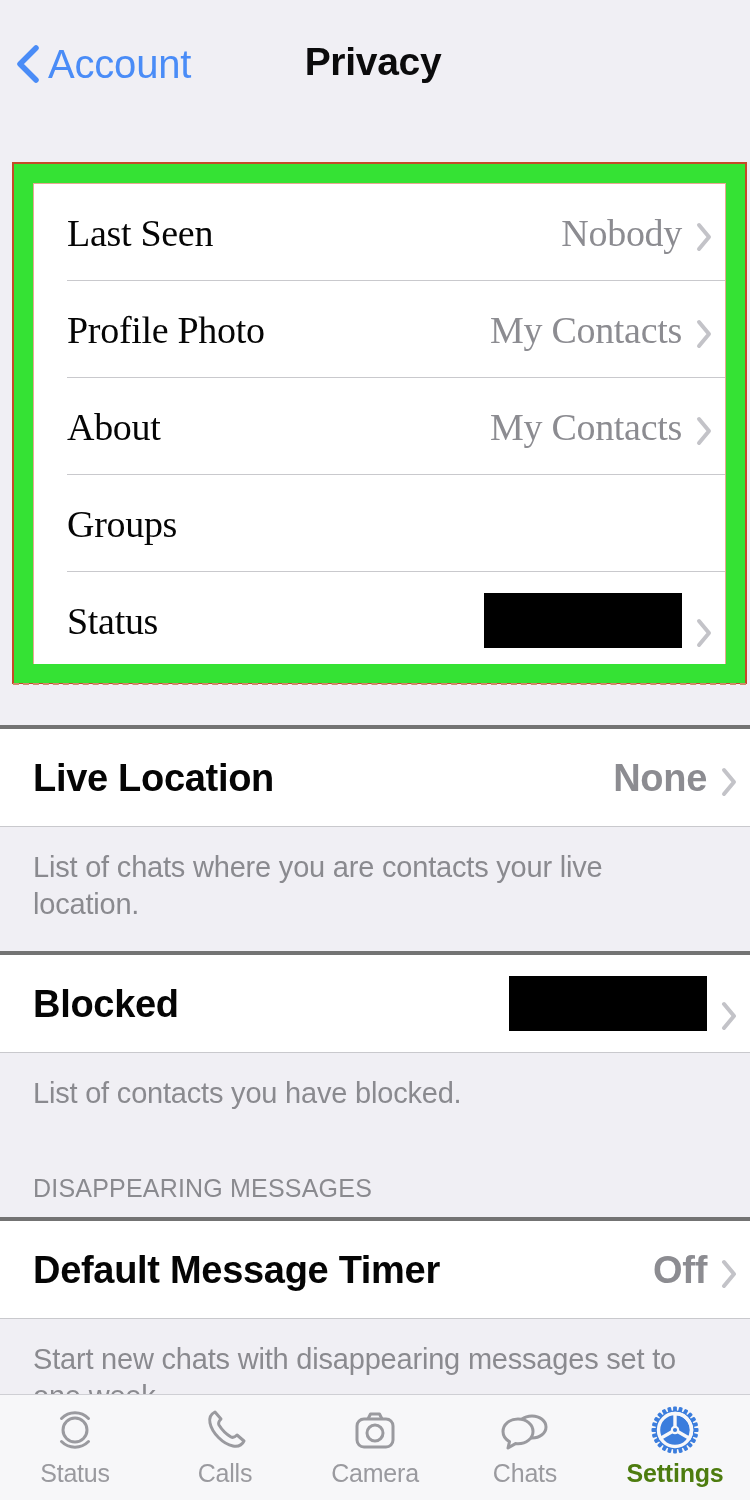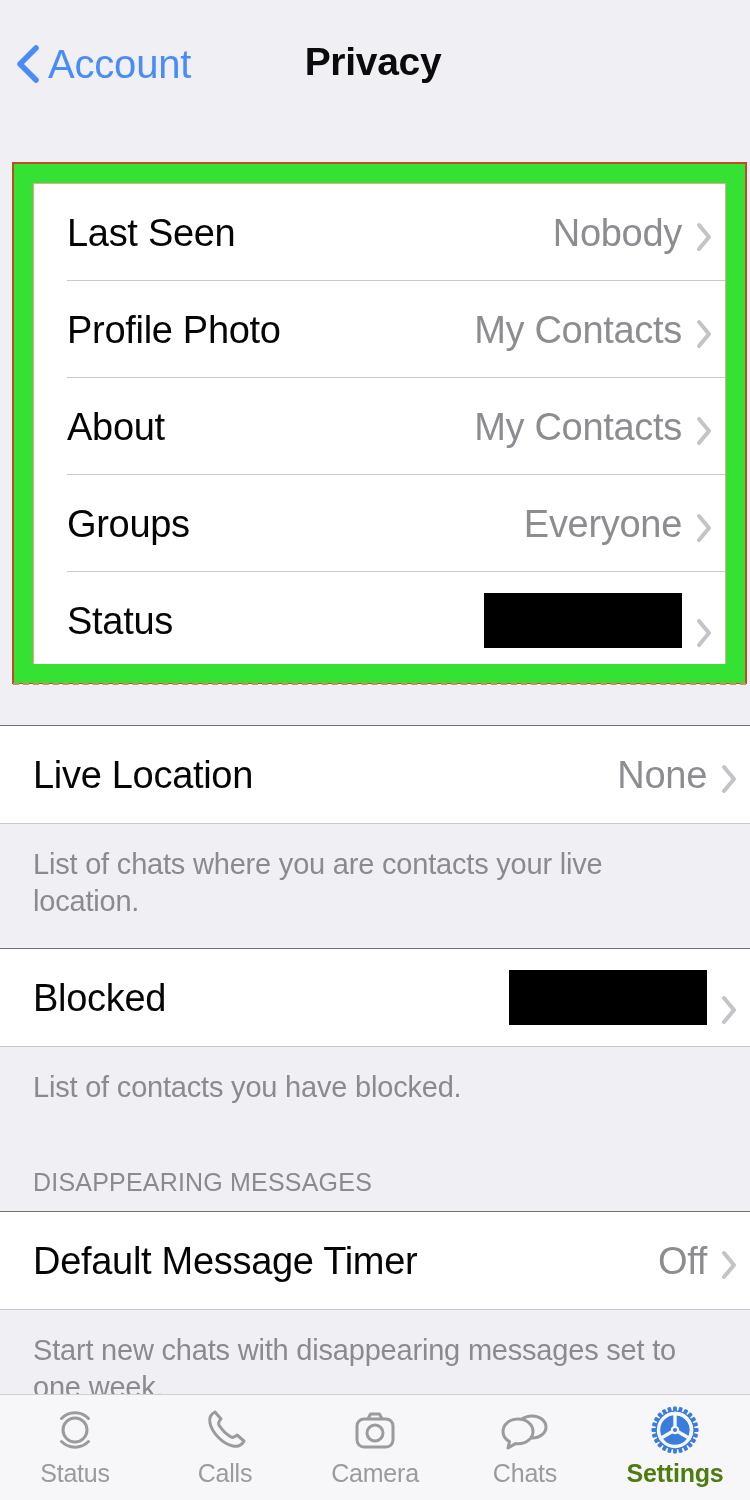--- a/index.html
+++ b/index.html
@@ -75,20 +75,21 @@
     outline-offset: -1px;
     background: #ffffff;
     overflow: hidden;
   }
 
   #highlight-inner {
     position: absolute;
     inset: 0;
     background: #ffffff;
     border: 1px solid #e6a893;
+    font-family: Liberation Serif, serif;
   }
 
   
   .list-row {
     position: relative;
     height: 97px;
     background: #ffffff;
     display: flex;
     align-items: center;
     padding-left: 33px;
@@ -141,22 +142,23 @@
     height: 1px;
     background: #c9c9cd;
   }
 
   
   #highlight-inner .list-row { height: 97px; }
   #highlight-inner .list-row:last-child .row-sep { display: none; }
 
   .section-block {
     background: #d946ef;
-    border-top: 1px solid #737373;
+    border-top: 4px solid #737373;
     border-bottom: 1px solid #c9c9cd;
+    font-weight: bold;
   }
 
   .footer-note {
     background: #f0eff4;
     color: #8a8a8f;
     font-size: 29px;
     line-height: 37px;
     letter-spacing: -0.2px;
     padding: 22px 40px 28px 33px;
   }
@@ -281,26 +283,20 @@
         <span class="row-value">My Contacts</span>
         <svg class="chev" viewBox="0 0 17 30">
           <path d="M3 3 L13 15 L3 27" fill="none" stroke="#c3c3c8" stroke-width="4" stroke-linecap="round" stroke-linejoin="round"></path>
         </svg>
       </span>
       <div class="row-sep"></div>
     </div>
 
     <div class="list-row">
       <span class="row-label">Groups</span>
-      <span class="row-right">
-        <span class="row-value">Everyone</span>
-        <svg class="chev" viewBox="0 0 17 30">
-          <path d="M3 3 L13 15 L3 27" fill="none" stroke="#c3c3c8" stroke-width="4" stroke-linecap="round" stroke-linejoin="round"></path>
-        </svg>
-      </span>
       <div class="row-sep"></div>
     </div>
 
     <div class="list-row">
       <span class="row-label">Status</span>
       <span class="row-right">
         <span class="redaction"></span>
         <svg class="chev" viewBox="0 0 17 30">
           <path d="M3 3 L13 15 L3 27" fill="none" stroke="#c3c3c8" stroke-width="4" stroke-linecap="round" stroke-linejoin="round"></path>
         </svg>

